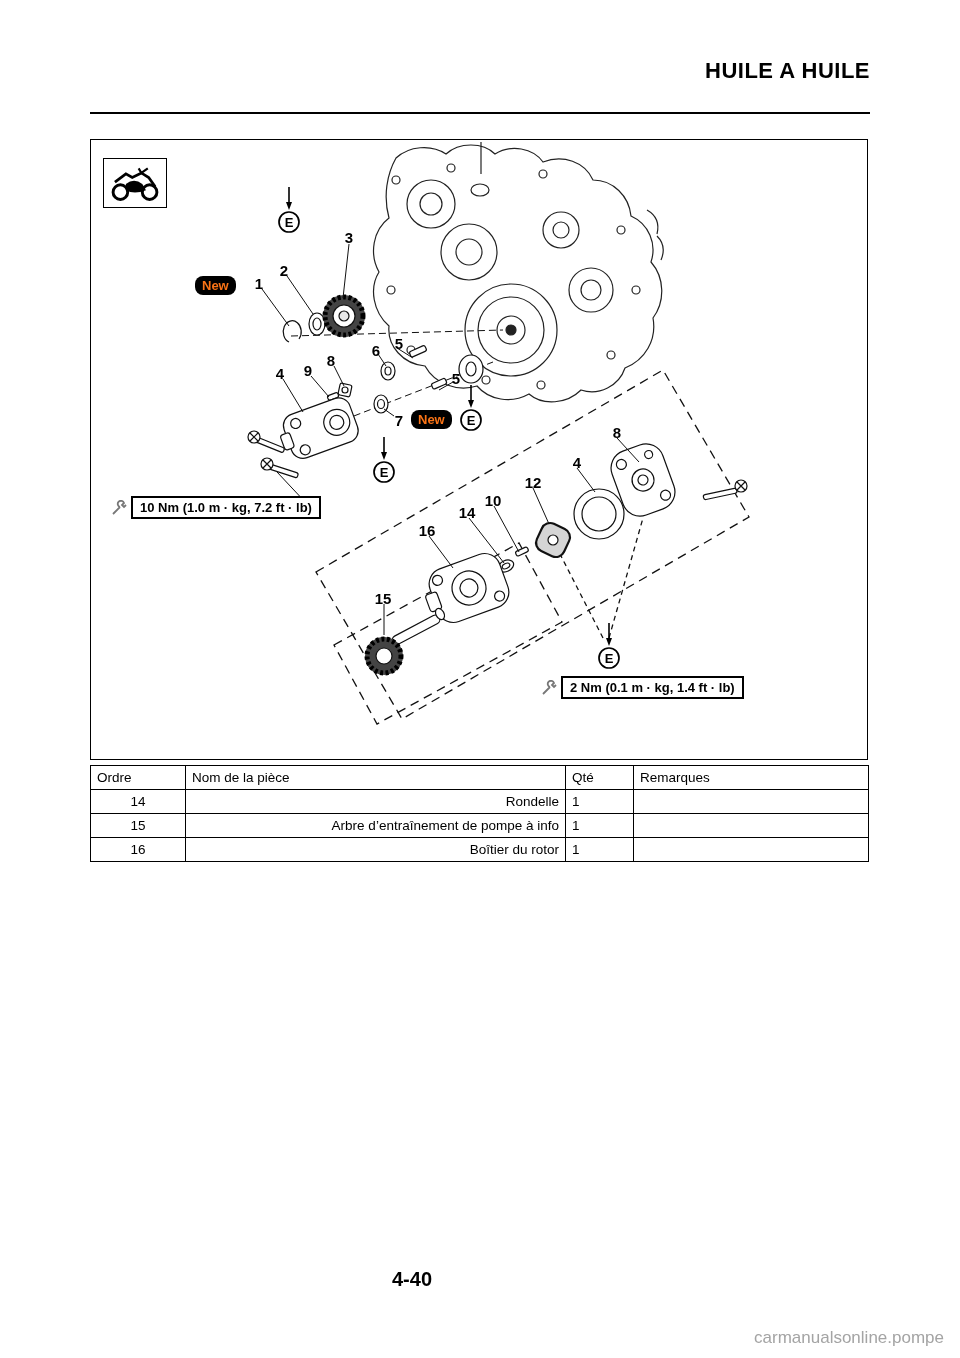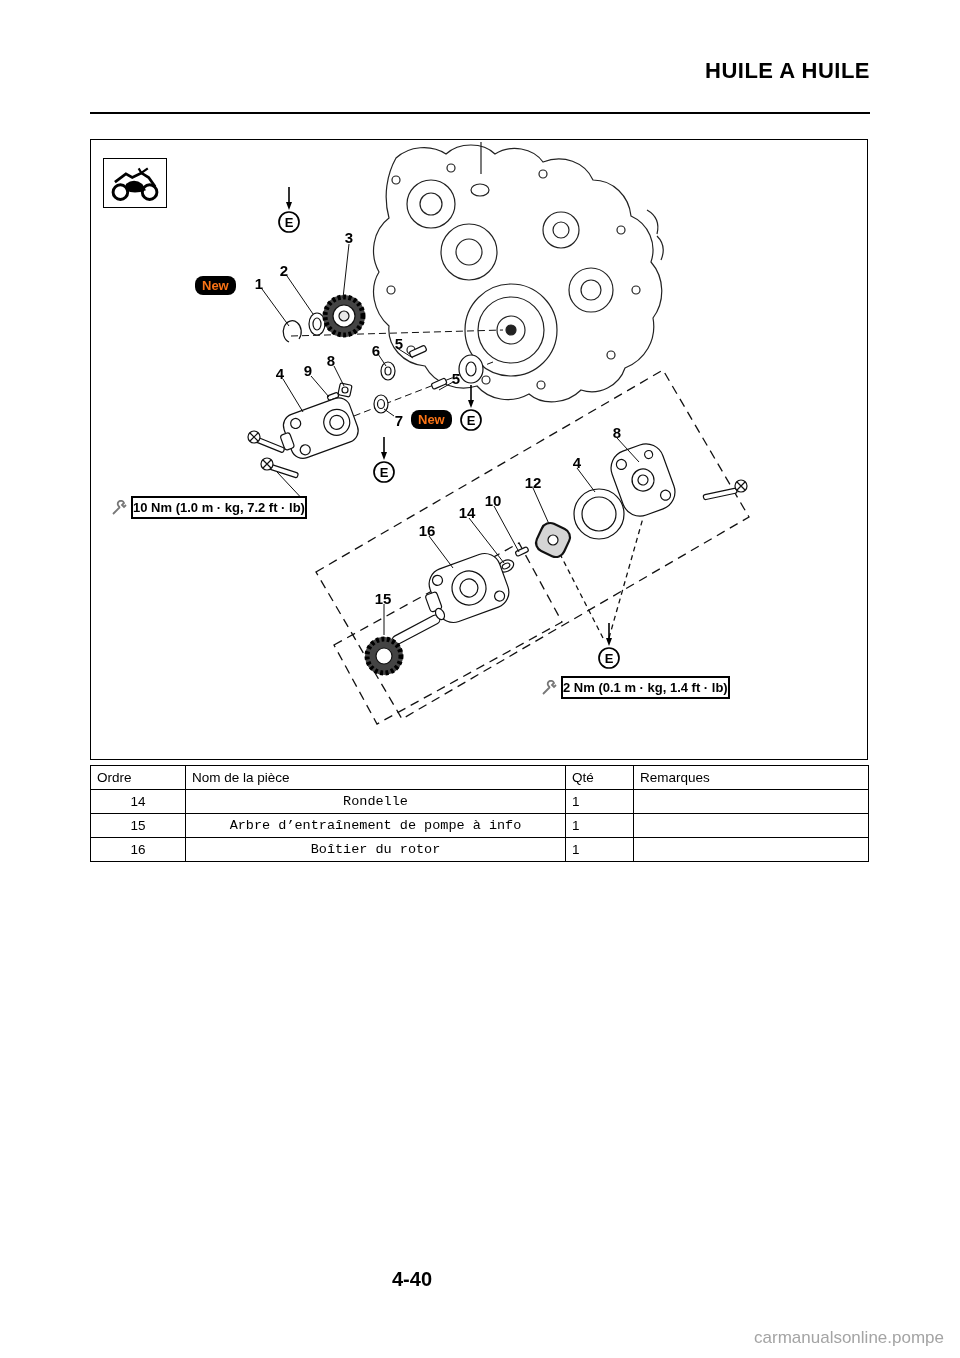--- a/index.html
+++ b/index.html
@@ -12,27 +12,27 @@
   .diagram{position:absolute;left:90px;top:139px;width:778px;height:621px;border:1.5px solid #000;box-sizing:border-box;}
   .diagram svg.art{position:absolute;left:0;top:0;}
 
   .moto-box{position:absolute;left:12px;top:18px;width:64px;height:50px;border:1.5px solid #000;box-sizing:border-box;display:flex;align-items:center;justify-content:center;background:#fff;}
 
   .callout{position:absolute;transform:translate(-50%,-50%);font-weight:700;font-size:15px;line-height:1;}
   .new-badge{position:absolute;background:#000;color:#f97316;font-weight:700;font-size:13px;line-height:1;padding:3px 7px;border-radius:8px;}
   .oil-e{position:absolute;}
 
   .torque{position:absolute;display:flex;align-items:center;gap:4px;}
-  .torque-box{border:2px solid #000;background:#fff;font-weight:700;font-size:13px;line-height:1;padding:3px 0;white-space:nowrap;}
+  .torque-box{border:2px solid #000;background:#fff;font-weight:700;font-size:13px;line-height:1;padding:3px 7px;white-space:nowrap;}
 
   table.parts{position:absolute;left:90px;top:765px;width:778px;border-collapse:collapse;table-layout:fixed;}
   table.parts th,table.parts td{border:1px solid #000;font-size:13.5px;font-weight:400;height:23px;padding:0 6px;overflow:hidden;white-space:nowrap;}
   table.parts th{text-align:left;}
   td.c-ordre{text-align:center;}
-  td.c-nom{text-align:center;padding-left:10px;font-family:Liberation Mono, monospace;}
+  td.c-nom{text-align:right;padding-left:10px;}
   td.c-qte{text-align:left;padding-left:8px;}
   col.w-ordre{width:95px;} col.w-nom{width:380px;} col.w-qte{width:68px;} col.w-rem{width:235px;}
 
   .page-number{position:absolute;left:0;width:824px;top:1268px;text-align:center;font-weight:700;font-size:20px;}
   .watermark{position:absolute;right:16px;top:1328px;font-size:17px;color:#a4a4a4;}
 </style>
 </head>
 <body>
 
 <div class="page">

